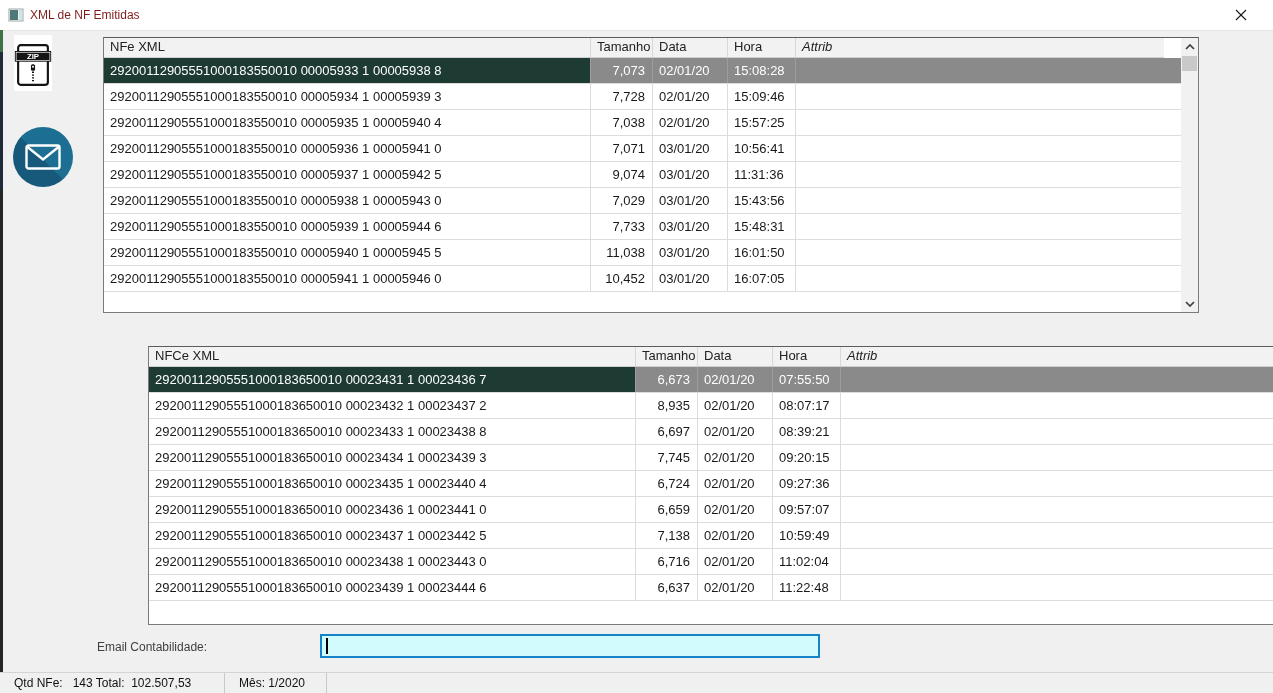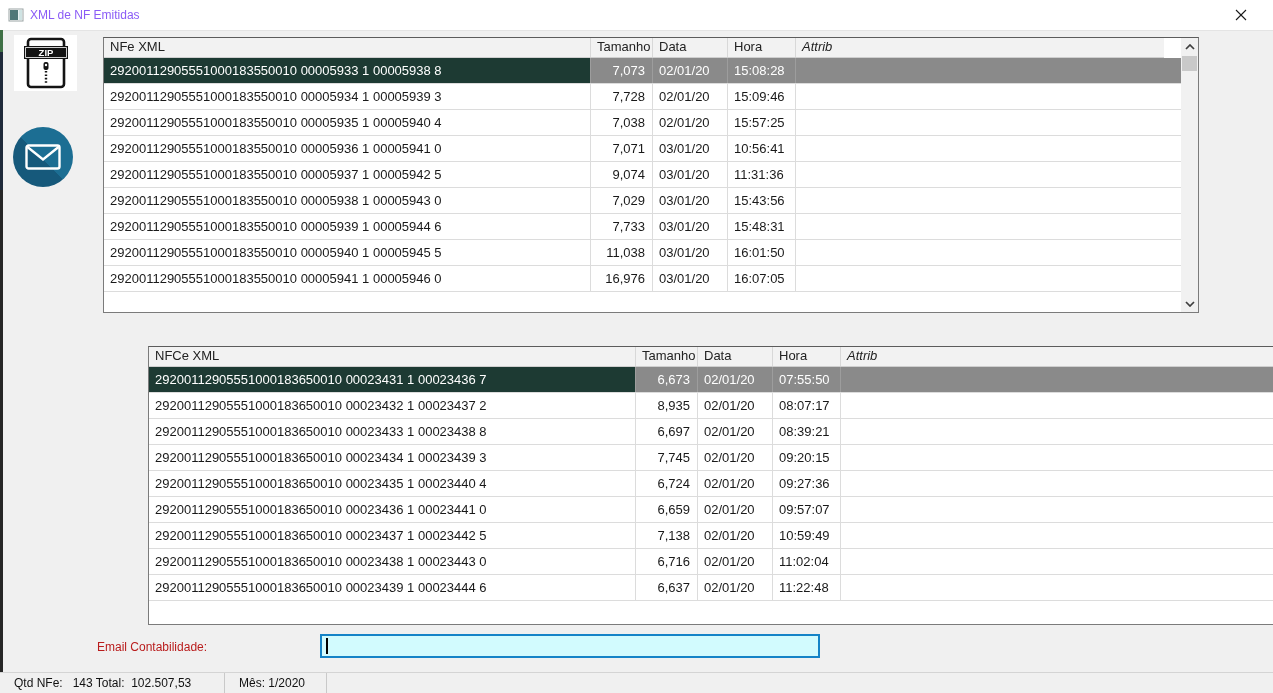--- a/index.html
+++ b/index.html
@@ -5,27 +5,27 @@
   html,body{margin:0;padding:0;}
   body{
     width:1273px;height:693px;position:relative;overflow:hidden;
     background:#f0f0f0;
     font-family:"Liberation Sans",sans-serif;
     -webkit-font-smoothing:antialiased;
   }
   
   .titlebar{position:absolute;left:0;top:0;width:1273px;height:30px;background:#ffffff;border-bottom:1px solid #e4e4e4;}
   .app-icon{position:absolute;left:8px;top:7px;width:16px;height:16px;}
-  .title-text{position:absolute;left:30px;top:0;height:30px;line-height:30px;font-size:12px;color:#8b5cf6;}
+  .title-text{position:absolute;left:30px;top:0;height:30px;line-height:30px;font-size:12px;color:#7f1d1d;}
   .close-btn{position:absolute;left:1218px;top:0;width:45px;height:29px;display:flex;align-items:center;justify-content:center;}
   
   .edge{position:absolute;left:0;top:30px;width:3px;height:663px;
     background:linear-gradient(#3f7046 0,#3f7046 22px,#1f2a3a 22px,#1f2a3a 160px,#262626 160px,#262626 100%);}
   
-  .zip-btn{position:absolute;left:14px;top:35px;width:63px;height:56px;background:#fff;display:flex;align-items:center;justify-content:center;}
+  .zip-btn{position:absolute;left:14px;top:35px;width:38px;height:56px;background:#fff;display:flex;align-items:flex-end;justify-content:center;}
   .mail-btn{position:absolute;left:13px;top:127px;width:60px;height:60px;border-radius:50%;
     background:linear-gradient(45deg,#16597b 48%,#1c6e93 48%);
     display:flex;align-items:center;justify-content:center;}
   
   .lv{position:absolute;background:#fff;border:1px solid #7b7b7b;border-top-color:#5c5c5c;box-sizing:border-box;}
   .lv1{left:103px;top:37px;width:1096px;height:276px;}
   .lv2{left:103px;top:346px;width:1260px;height:279px;margin-left:45px;}
   .lv-head{position:absolute;left:0;top:0;right:34px;height:19px;background:#f2f2f2;border-bottom:1px solid #cfcfcf;display:flex;}
   .hcell{box-sizing:border-box;height:19px;line-height:18px;padding-left:6px;font-size:13px;color:#222;
     border-right:1px solid #d8d8d8;overflow:hidden;white-space:nowrap;text-overflow:clip;flex:0 0 auto;}
@@ -41,21 +41,21 @@
   .cell.c1{text-align:right;padding-left:8px;padding-right:7px;}
   .lvrow.sel .cell{background:#8a8a8a;color:#fff;border-right-color:#9d9d9d;}
   .lvrow.sel .cell.c0{background:#1d3a33;color:#fff;}
   
   .lv-scroll{position:absolute;top:0;right:0;bottom:0;width:17px;background:#f1f1f1;}
   .sb-btn{position:absolute;left:0;width:17px;height:17px;display:flex;align-items:center;justify-content:center;}
   .sb-up{top:0;}
   .sb-down{bottom:0;}
   .sb-thumb{position:absolute;left:1px;right:1px;top:18px;height:15px;background:#c9c9c9;}
   
-  .email-label{position:absolute;left:97px;top:640px;font-size:12px;color:#b91c1c;}
+  .email-label{position:absolute;left:97px;top:640px;font-size:12px;color:#404040;}
   .email-box{position:absolute;left:320px;top:634px;width:500px;height:24px;box-sizing:border-box;
     background:#d2fbfe;border:2px solid #1583c7;}
   .email-box input{position:absolute;left:2px;top:1px;width:480px;height:17px;border:none;background:transparent;
     font-family:"Liberation Sans",sans-serif;font-size:13px;outline:none;padding:0;}
   .caret{position:absolute;left:4px;top:2px;width:2px;height:16px;background:#000;}
   
   .statusbar{position:absolute;left:0;top:672px;width:1273px;height:21px;background:#f0f0f0;
     border-top:1px solid #d4d4d4;display:flex;box-sizing:border-box;}
   .sbpanel{box-sizing:border-box;height:20px;line-height:20px;font-size:12px;color:#111;
     padding-left:14px;white-space:pre;border-right:1px solid #c9c9c9;overflow:hidden;}
@@ -163,21 +163,21 @@
       </div>
       <div class="lvrow">
         <div class="cell c0">29200112905551000183550010 00005940 1 00005945 5</div>
         <div class="cell c1">11,038</div>
         <div class="cell c2">03/01/20</div>
         <div class="cell c3">16:01:50</div>
         <div class="cell c4"></div>
       </div>
       <div class="lvrow">
         <div class="cell c0">29200112905551000183550010 00005941 1 00005946 0</div>
-        <div class="cell c1">16,976</div>
+        <div class="cell c1">10,452</div>
         <div class="cell c2">03/01/20</div>
         <div class="cell c3">16:07:05</div>
         <div class="cell c4"></div>
       </div>
     </div>
   <div class="lv-scroll">
     <div class="sb-btn sb-up">
       <svg width="10" height="6" viewBox="0 0 10 6">
           <polyline points="1,5 5,1 9,5" fill="none" stroke="#3f3f3f" stroke-width="1.7"></polyline>
         </svg>

